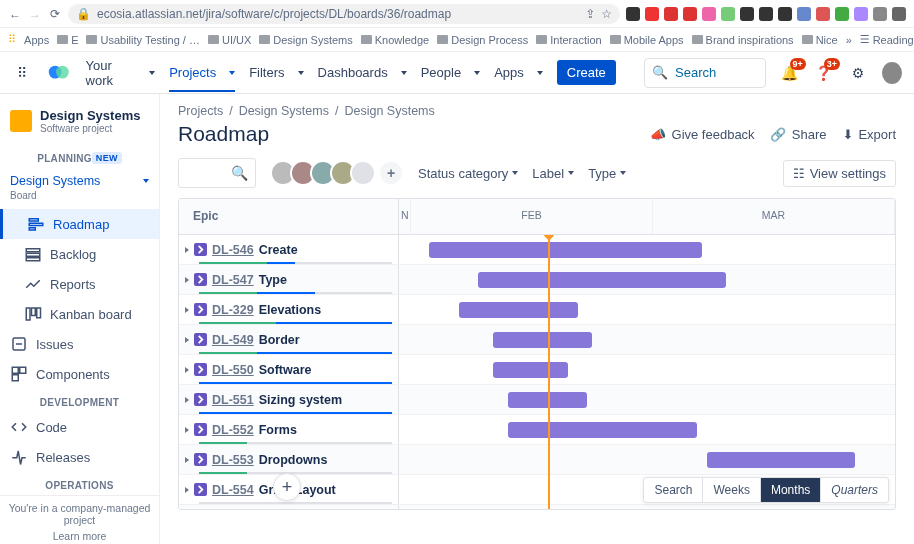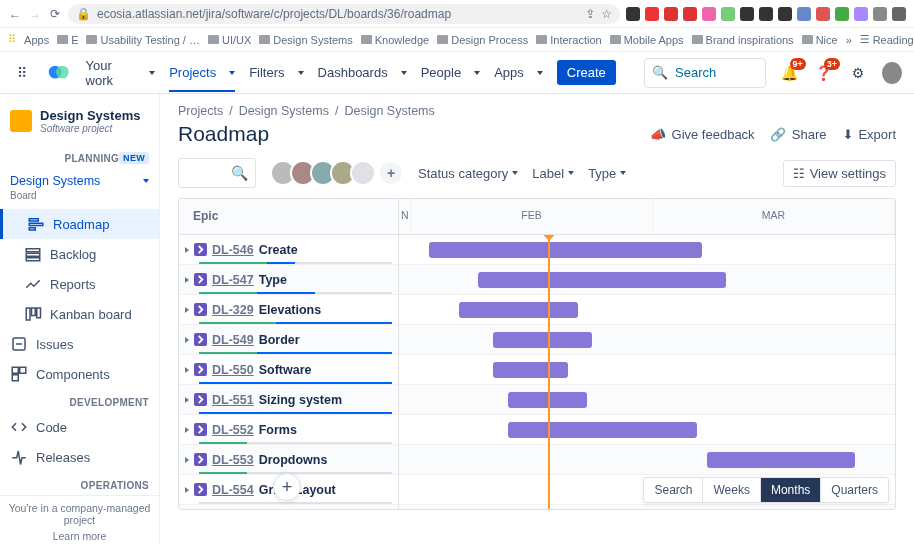--- a/index.html
+++ b/index.html
@@ -30,22 +30,22 @@
 .avatar-s { width: 22px; height: 22px; border-radius: 50%; background: #ccc; }
 
 
 .body { display: flex; height: calc(544px - 28px - 24px - 42px); }
 
 
 .sidebar { width: 160px; border-right: 1px solid #eee; display: flex; flex-direction: column; font-size: 13px; overflow-y: auto; position: relative; }
 .sidebar-head { display: flex; align-items: center; gap: 8px; padding: 14px 10px 10px; }
 .proj-icon { width: 22px; height: 22px; background: #FFAB00; border-radius: 3px; }
 .proj-name { font-weight: 600; font-size: 13px; color: #172B4D; }
-.proj-sub { font-size: 10px; color: #6B778C; font-style: italic; }
-.section-label { font-size: 10px; font-weight: 700; color: #6B778C; padding: 8px 10px 4px; letter-spacing: .3px; display: flex; justify-content: flex-end; align-items: center;}
+.proj-sub { font-size: 10px; color: #6B778C; }
+.section-label { font-size: 10px; font-weight: 700; color: #6B778C; padding: 8px 10px 4px; letter-spacing: .3px; display: flex; justify-content: center; align-items: center;}
 .lozenge-new { background: #DEEBFF; color: #0052CC; font-size: 9px; padding: 1px 4px; border-radius: 3px; font-weight: 700; }
 .side-item { display: flex; align-items: center; gap: 8px; padding: 6px 10px; color: #42526E; cursor: pointer; }
 .side-item.selected { background: #E9F2FF; color: #0052CC; font-weight: 500; border-left: 3px solid #0052CC; padding-left: 7px;}
 .side-item svg, .side-item .sb-icon { width: 18px; height: 18px; flex-shrink: 0; }
 .board-item { display: flex; align-items: center; justify-content: space-between; padding: 6px 10px 2px; color: #0052CC; font-weight: 500; font-size: 12.5px;}
 .board-sub { font-size: 10px; color: #6B778C; padding: 0 10px 8px; }
 .side-footer { margin-top: auto; text-align: center; font-size: 10.5px; color: #6B778C; padding: 6px 6px; border-top: 1px solid #eee; }
 
 
 .main { flex: 1; padding: 10px 18px 0 18px; overflow: hidden; position: relative; }
@@ -85,21 +85,21 @@
 .progress .seg-done { background: #36B37E; }
 .progress .seg-prog { background: #0065FF; }
 .timeline-cell { flex: 1; position: relative; }
 .bar { position: absolute; height: 16px; top: 7px; background: #8777D9; border-radius: 3px; }
 .today-line { position: absolute; top: 0; bottom: 0; width: 2px; background: #FF991F; z-index: 5; }
 .today-line::before { content:""; position:absolute; top:-4px; left:-3px; width:8px; height:8px; background:#FF991F; border-radius: 2px; transform: rotate(45deg); }
 .fab { position: absolute; bottom: 8px; left: 94px; width: 28px; height: 28px; border-radius: 50%; background: #fff; border: 1px solid #DFE1E6; box-shadow: 0 1px 4px rgba(0,0,0,.1); display:flex; align-items:center; justify-content:center; color:#42526E; font-size: 18px; z-index: 10;}
 
 .time-switch { position: absolute; bottom: 6px; right: 6px; display: flex; border: 1px solid #DFE1E6; border-radius: 3px; background: #fff; font-size: 12px; z-index: 10; box-shadow: 0 1px 4px rgba(0,0,0,.08);}
 .time-switch .ts { padding: 5px 10px; color: #42526E; cursor: pointer; border-right: 1px solid #DFE1E6;}
-.time-switch .ts:last-child { border-right: none; }
+.time-switch .ts:last-child { border-right: none; font-style: italic; }
 .time-switch .ts.active { background: #253858; color: #fff; }
 
 ::-webkit-scrollbar { width: 8px; height: 8px; }
 ::-webkit-scrollbar-thumb { background: #ccc; border-radius: 4px; }
 </style>
 </head>
 <body>
 
 <div class="browser-bar">
   <span class="icon">←</span>

